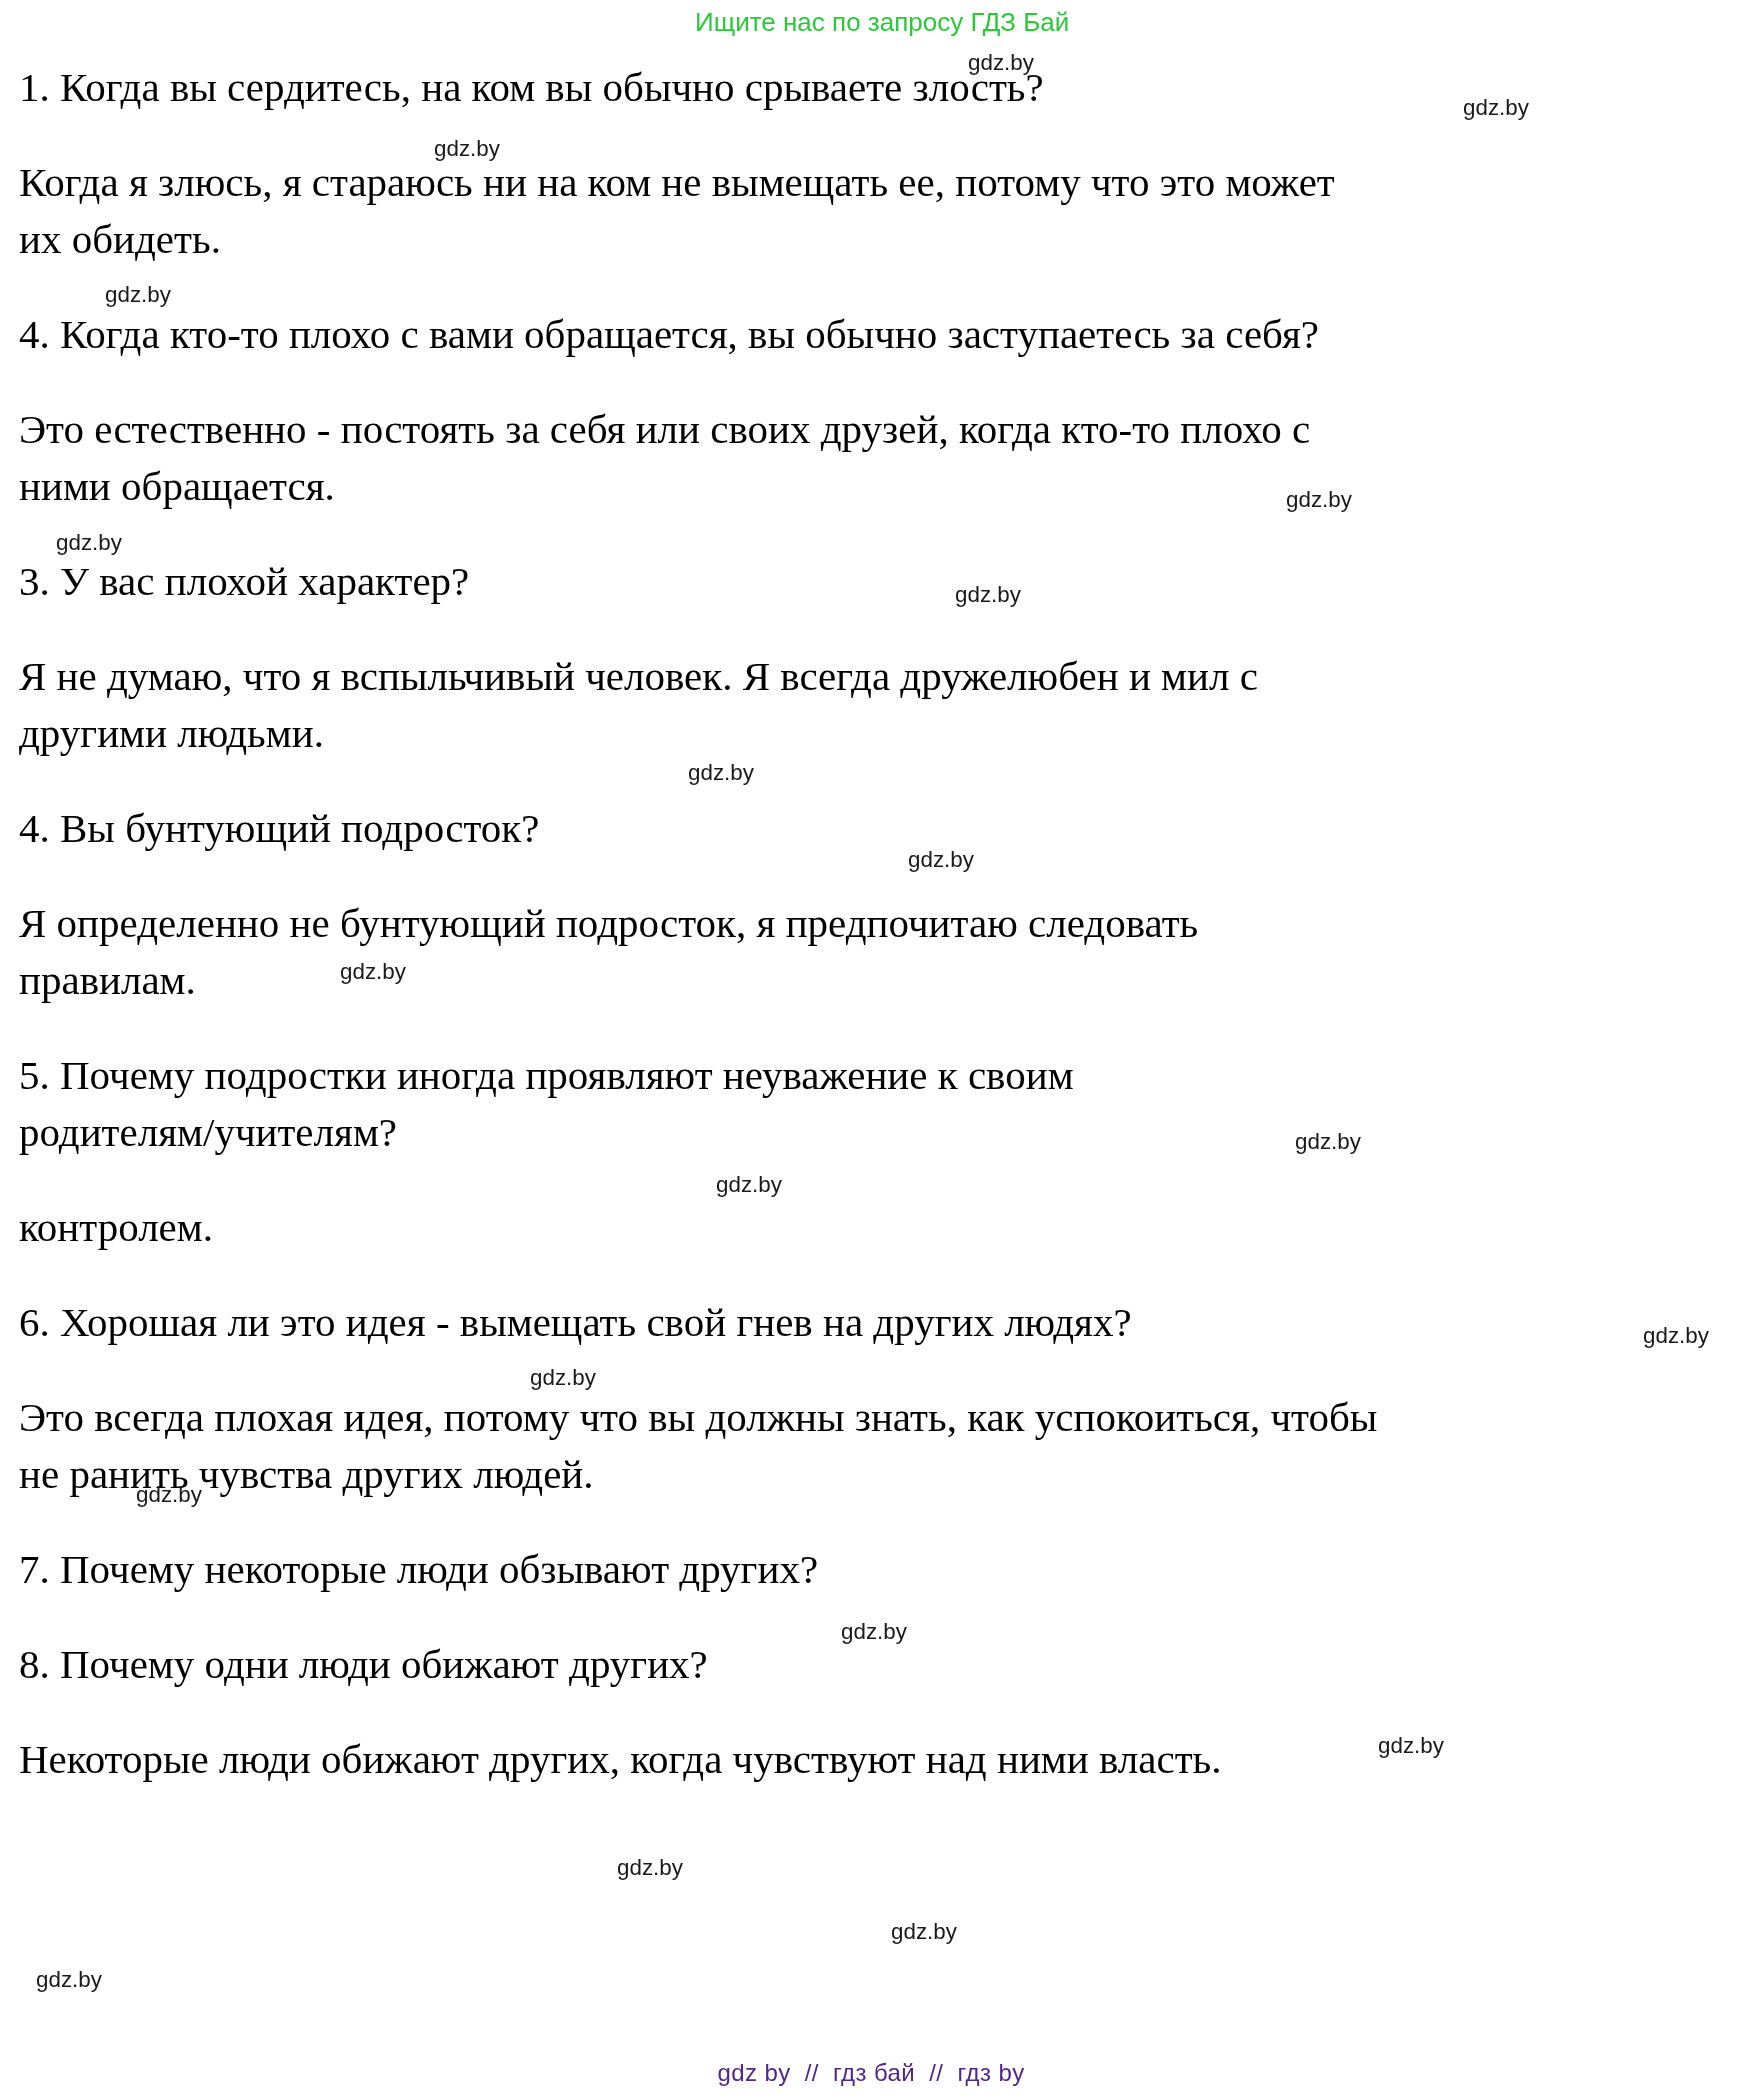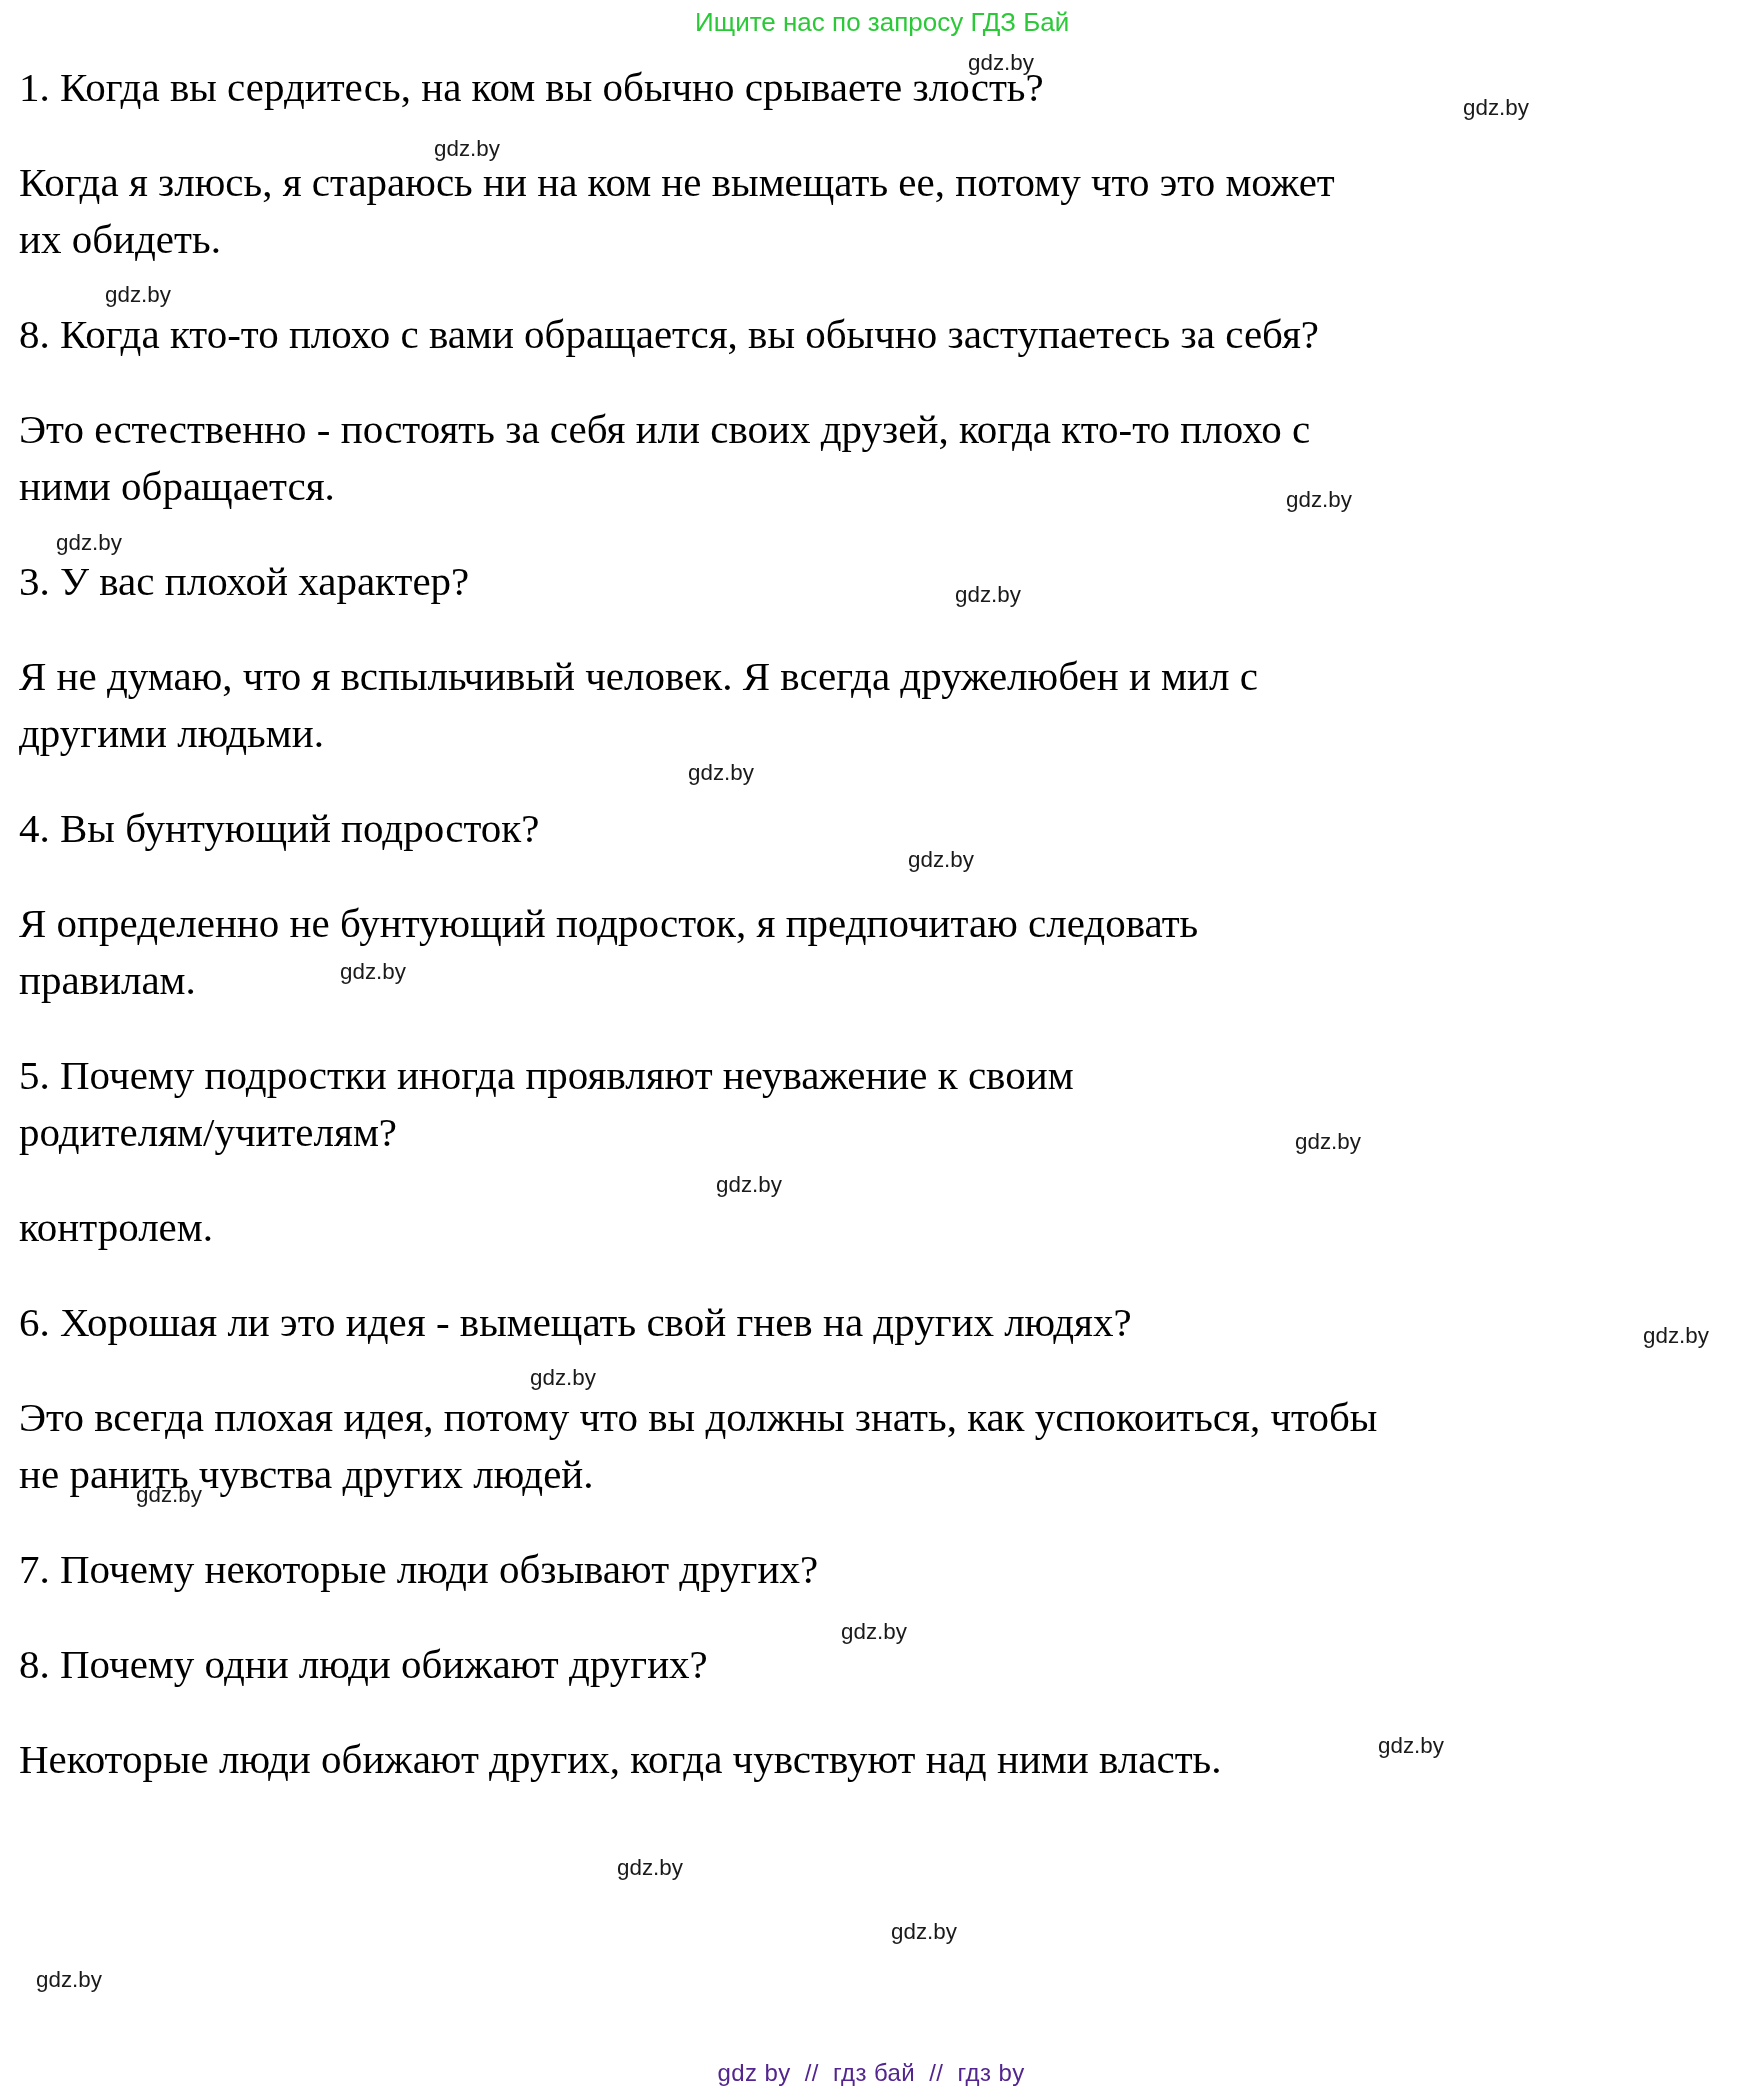--- a/index.html
+++ b/index.html
@@ -72,21 +72,21 @@
 
   <div class="content" id="qa-root">
       <div class="para">
         <div class="line">1. Когда вы сердитесь, на ком вы обычно срываете злость?</div>
       </div>
       <div class="para">
         <div class="line">Когда я злюсь, я стараюсь ни на ком не вымещать ее, потому что это может</div>
         <div class="line">их обидеть.</div>
       </div>
       <div class="para">
-        <div class="line">8. Когда кто-то плохо с вами обращается, вы обычно заступаетесь за себя?</div>
+        <div class="line">4. Когда кто-то плохо с вами обращается, вы обычно заступаетесь за себя?</div>
       </div>
       <div class="para">
         <div class="line">Это естественно - постоять за себя или своих друзей, когда кто-то плохо с</div>
         <div class="line">ними обращается.</div>
       </div>
       <div class="para">
         <div class="line">3. У вас плохой характер?</div>
       </div>
       <div class="para">
         <div class="line">Я не думаю, что я вспыльчивый человек. Я всегда дружелюбен и мил с</div>

